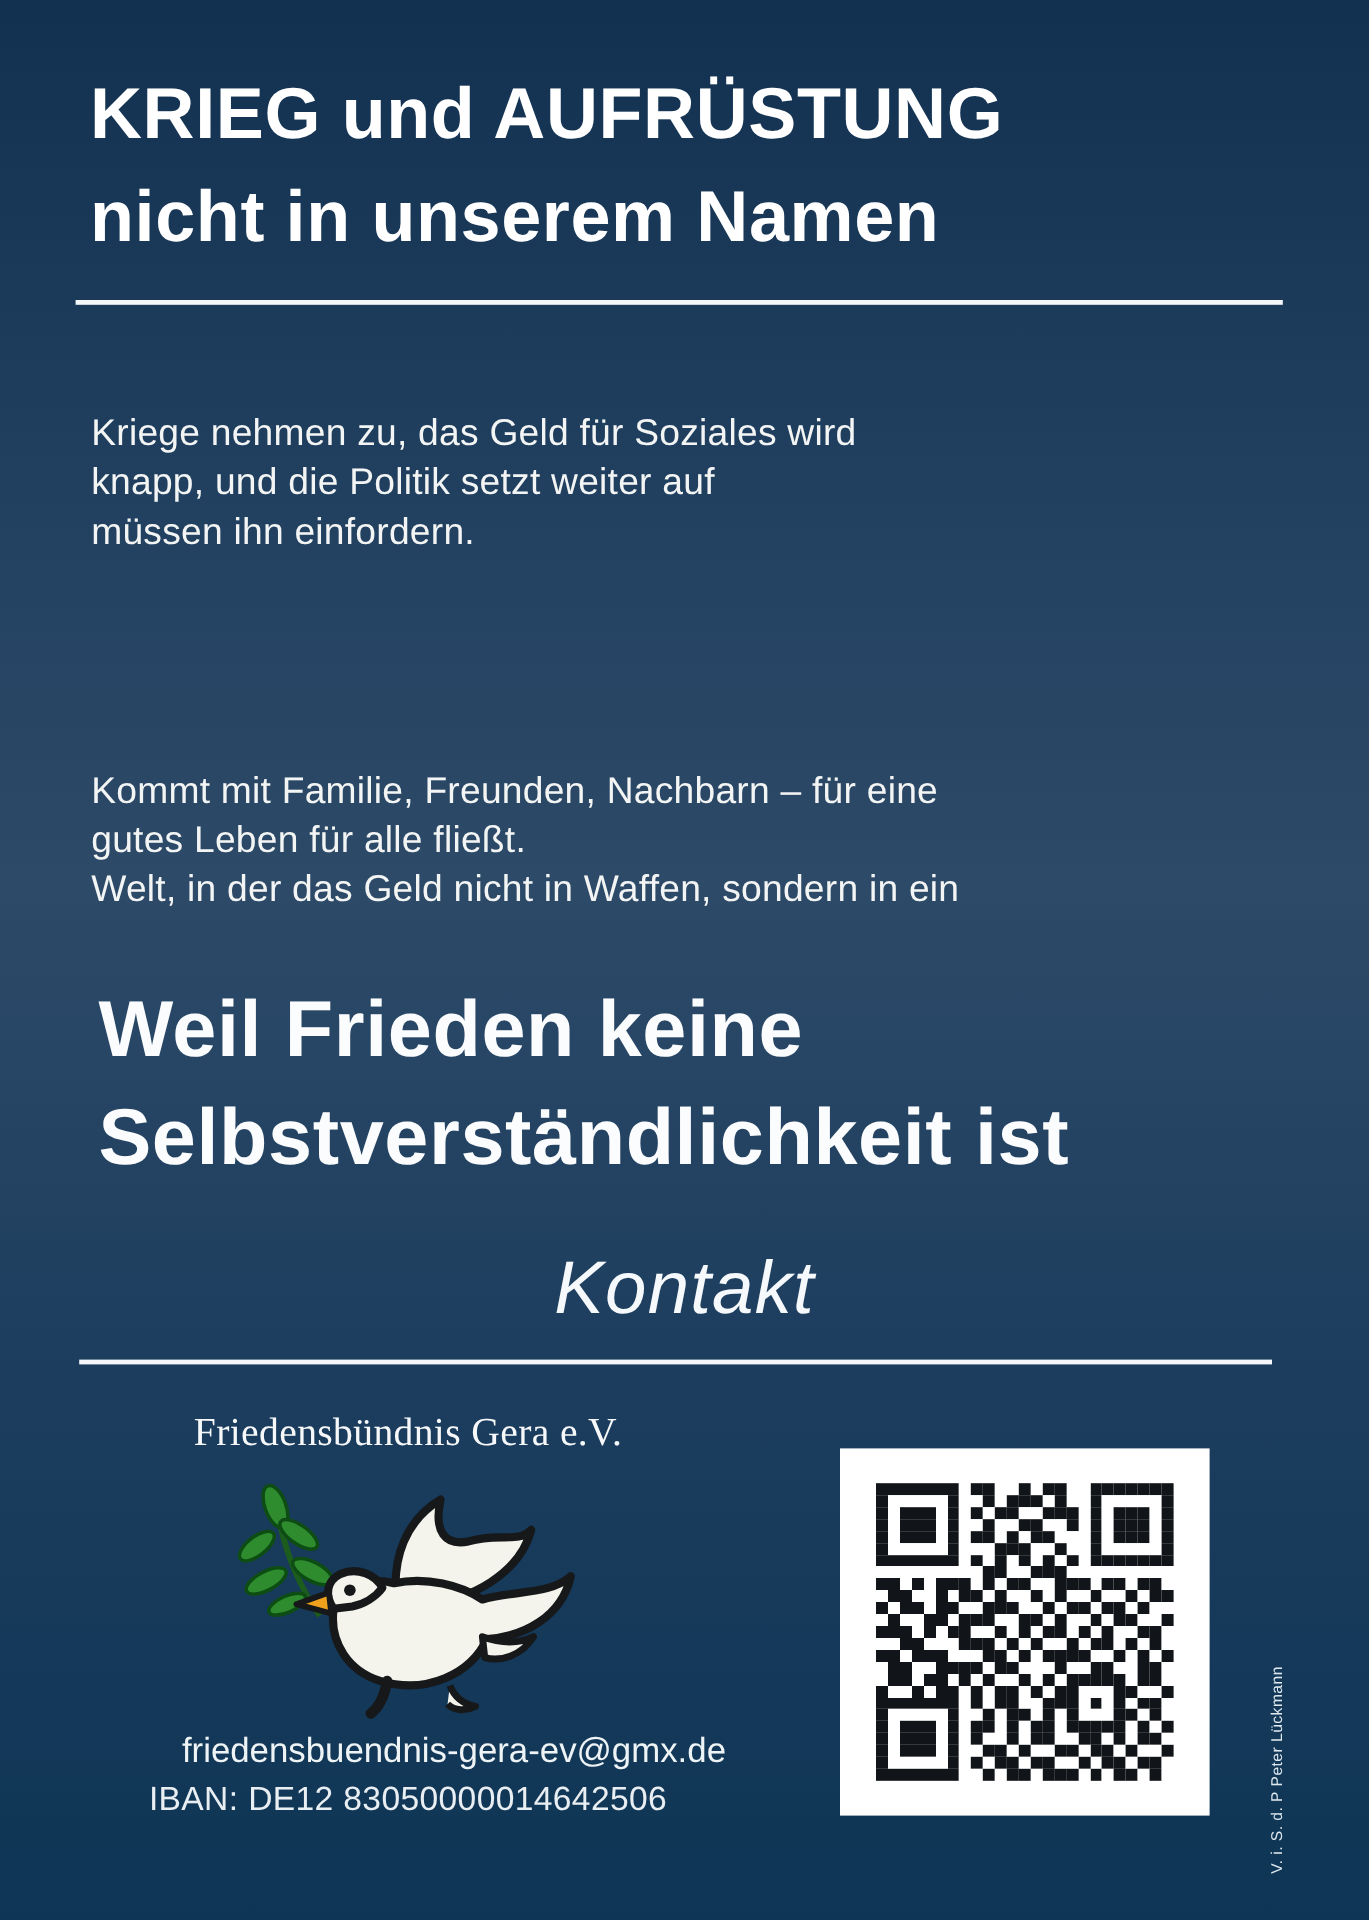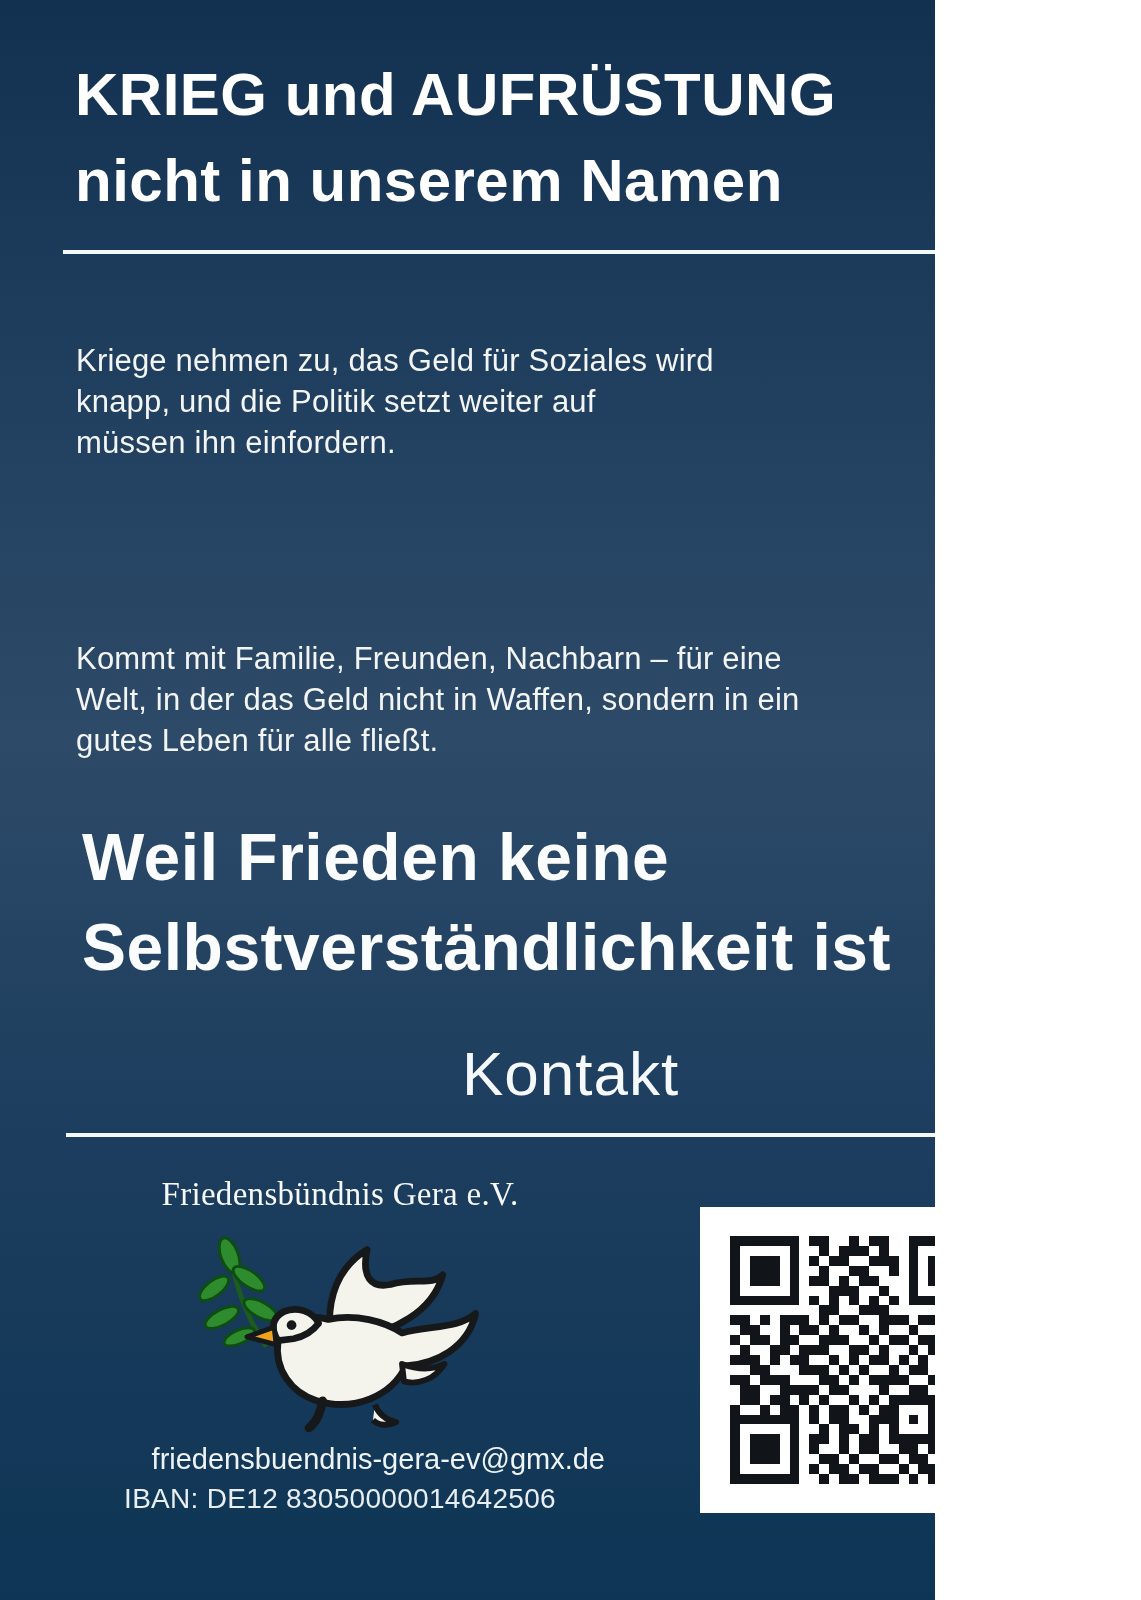--- a/index.html
+++ b/index.html
@@ -1,18 +1,18 @@
 <!DOCTYPE html>
 <html><head>
 <meta charset="utf-8">
 <style>
   html,body{margin:0;padding:0;}
   .poster{
     position:relative;
-    width:935px;height:1600px;
+    width:1141px;height:1600px;
     overflow:hidden;
     background:linear-gradient(180deg,#123150 0%,#1e3d5d 20%,#2d4a68 46%,#1c3d5e 72%,#0e3555 100%);
     font-family:"Liberation Sans",sans-serif;
     color:#f4f7f9;
   }
   .title{
     position:absolute;left:75px;top:52px;
     font-size:60px;font-weight:700;line-height:86px;
     color:#ffffff;letter-spacing:0.5px;
   }
@@ -29,21 +29,21 @@
   .para-2{top:488px;}
   .para-3{top:638px;}
   .slogan{
     position:absolute;left:82px;top:812px;
     font-size:66px;font-weight:700;line-height:90px;
     color:#fbfcfd;letter-spacing:0.5px;
   }
   .kontakt{
     position:absolute;left:0;top:1038px;width:1141px;
     text-align:center;font-size:62px;font-weight:300;
-    color:#f6f9fb;letter-spacing:1px;
+    color:#f6f9fb;letter-spacing:1px;font-style:italic;
   }
   .kontakt-rule{left:66px;top:1133px;width:994px;}
   .contact-col{
     position:absolute;left:75px;top:1176px;width:530px;
     text-align:center;
     font-family:Liberation Serif, serif;
   }
   .org-name{
     font-size:33px;font-weight:400;color:#f6f8f9;letter-spacing:0.3px;
   }
@@ -89,22 +89,22 @@
 
   <div class="para para-1">
     <div>Kriege nehmen zu, das Geld für Soziales wird</div>
     <div>knapp, und die Politik setzt weiter auf</div>
     <div>müssen ihn einfordern.</div>
   </div>
 
 
   <div class="para para-3">
     <div>Kommt mit Familie, Freunden, Nachbarn – für eine</div>
+    <div>gutes Leben für alle fließt.</div>
     <div>Welt, in der das Geld nicht in Waffen, sondern in ein</div>
-    <div>gutes Leben für alle fließt.</div>
   </div>
 
   <div class="slogan">
     <div>Weil Frieden keine</div>
     <div>Selbstverständlichkeit ist</div>
   </div>
 
   <div class="kontakt">Kontakt</div>
   <div class="rule kontakt-rule"></div>
 

